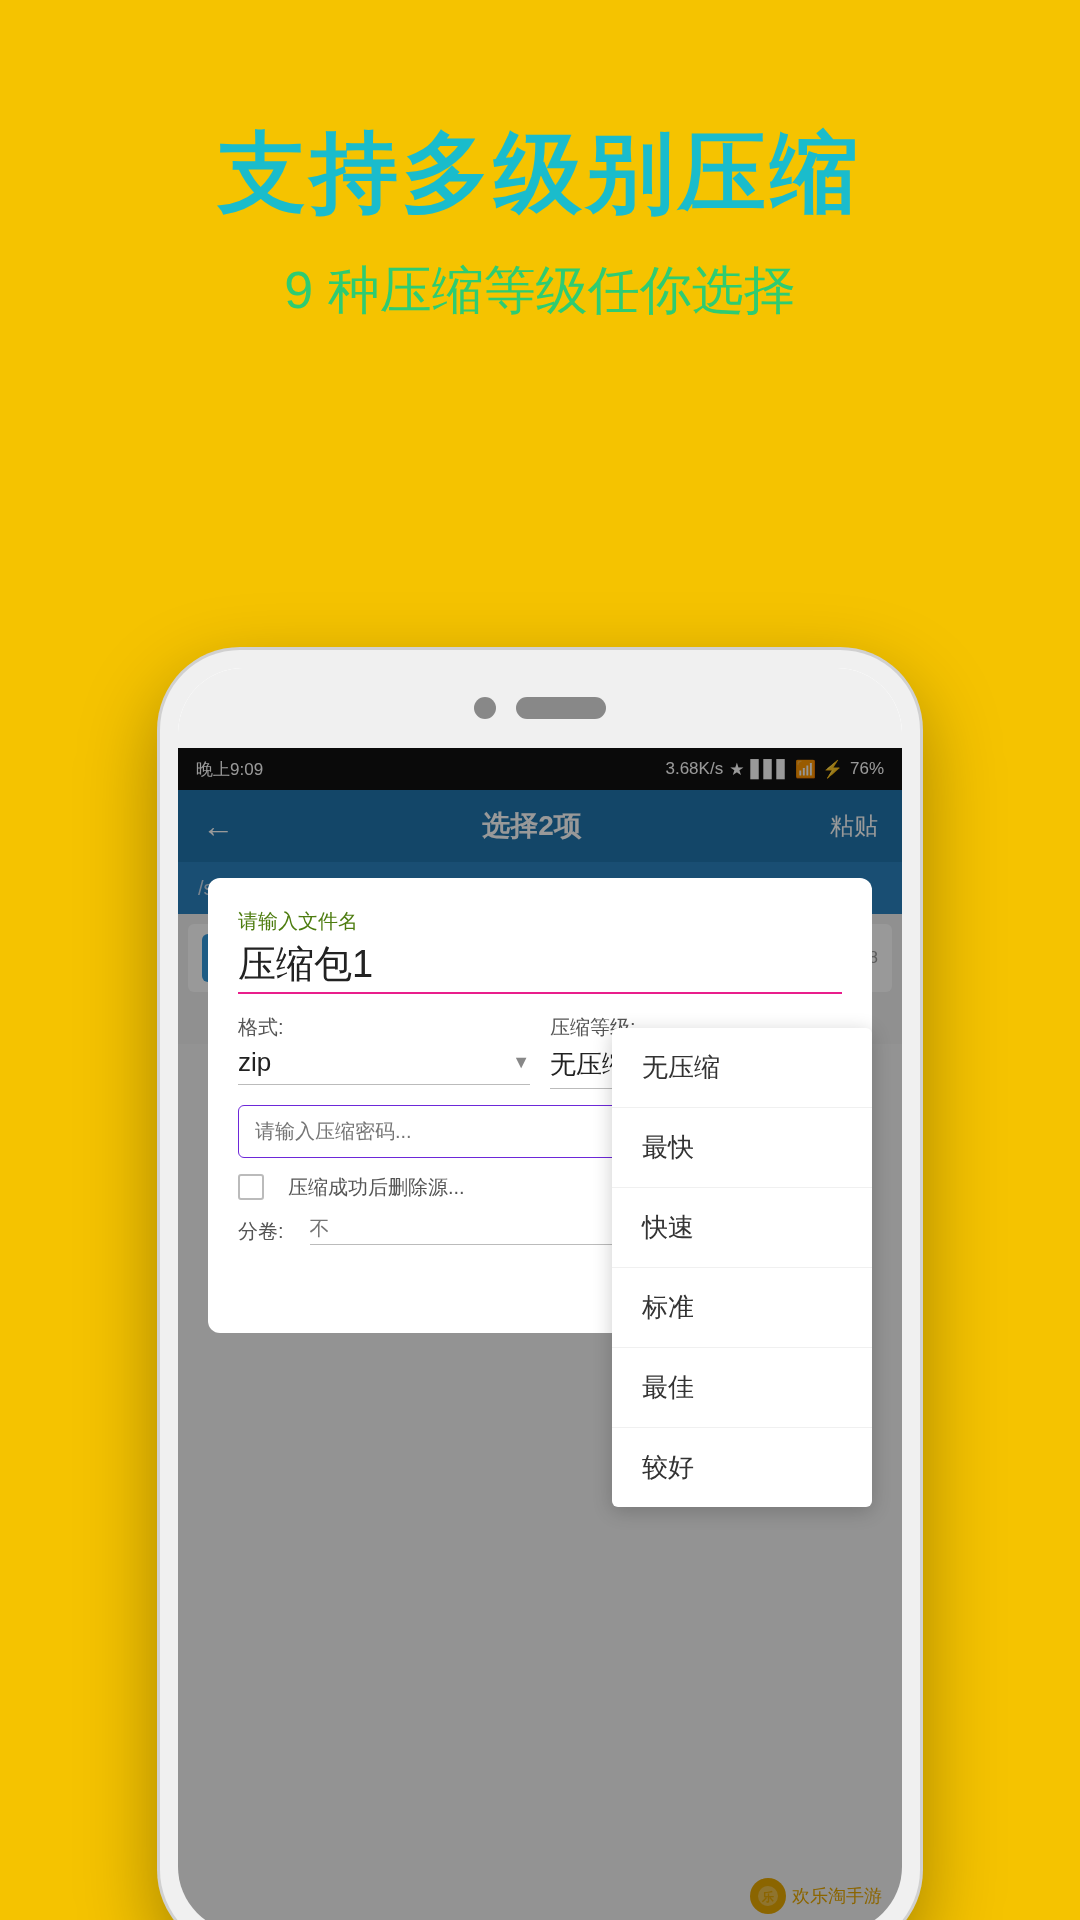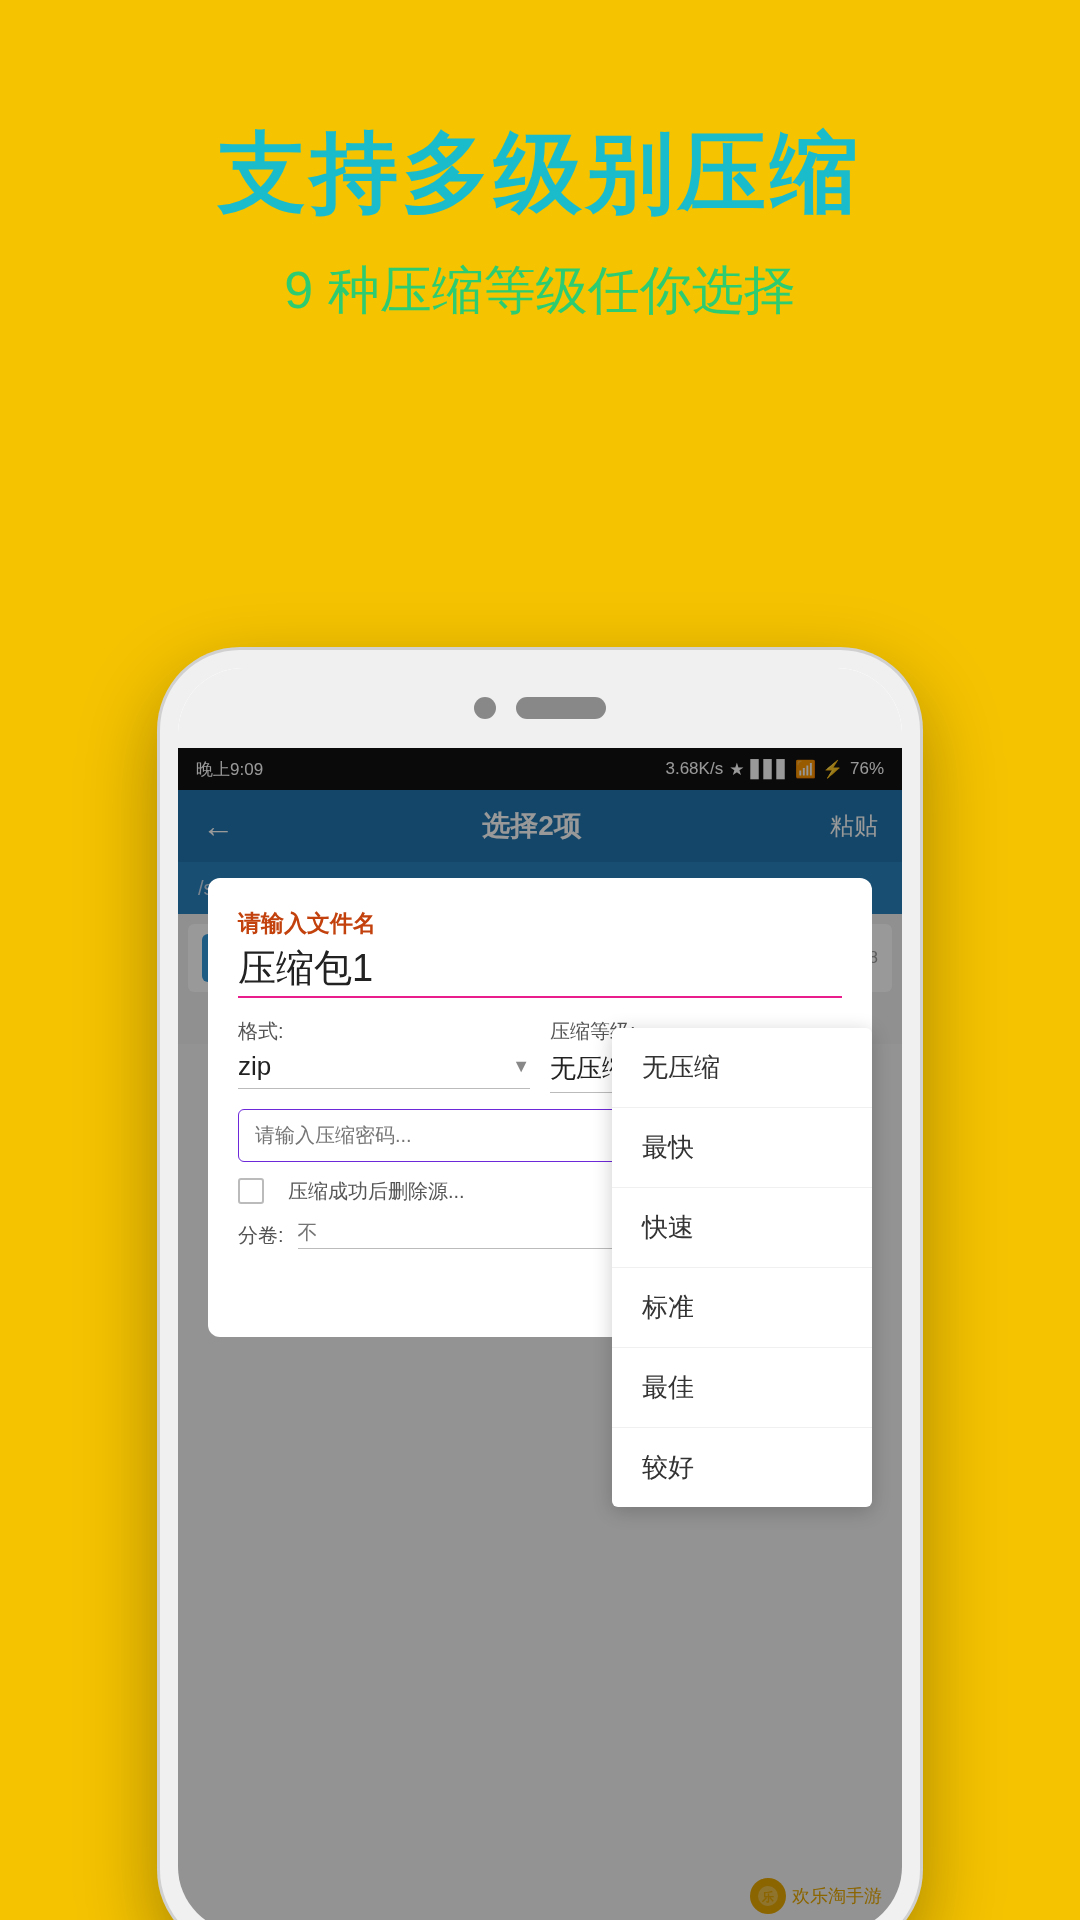--- a/index.html
+++ b/index.html
@@ -213,24 +213,23 @@
       padding: 30px 30px 20px 30px;
       position: relative;
       z-index: 30;
     }
     .dialog-title {
       font-size: 22px;
       color: #555;
       margin-bottom: 18px;
     }
     .dialog-label {
-      font-size: 23px;
-      color: #c2410c;
+      font-size: 20px;
+      color: #4d7c0f;
       margin-bottom: 8px;
-      font-weight: bold;
     }
     .dialog-input {
       font-size: 38px;
       color: #222;
       border: none;
       border-bottom: 2.5px solid #E91E8C;
       width: 100%;
       padding-bottom: 6px;
       margin-bottom: 20px;
       outline: none;
@@ -317,21 +316,21 @@
     }
     .checkbox-label {
       font-size: 20px;
       color: #555;
     }
 
     
     .volume-row {
       display: flex;
       align-items: center;
-      gap: 14px;
+      gap: 26px;
       margin-bottom: 20px;
     }
     .volume-label {
       font-size: 20px;
       color: #555;
     }
     .volume-input {
       flex: 1;
       border: none;
       border-bottom: 1.5px solid #bbb;

